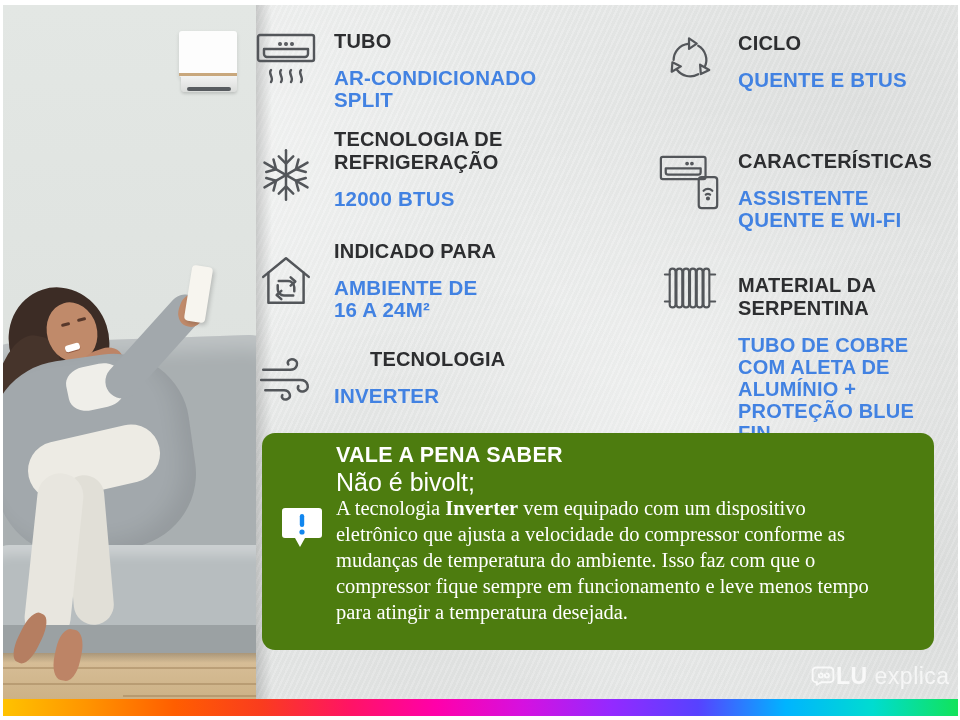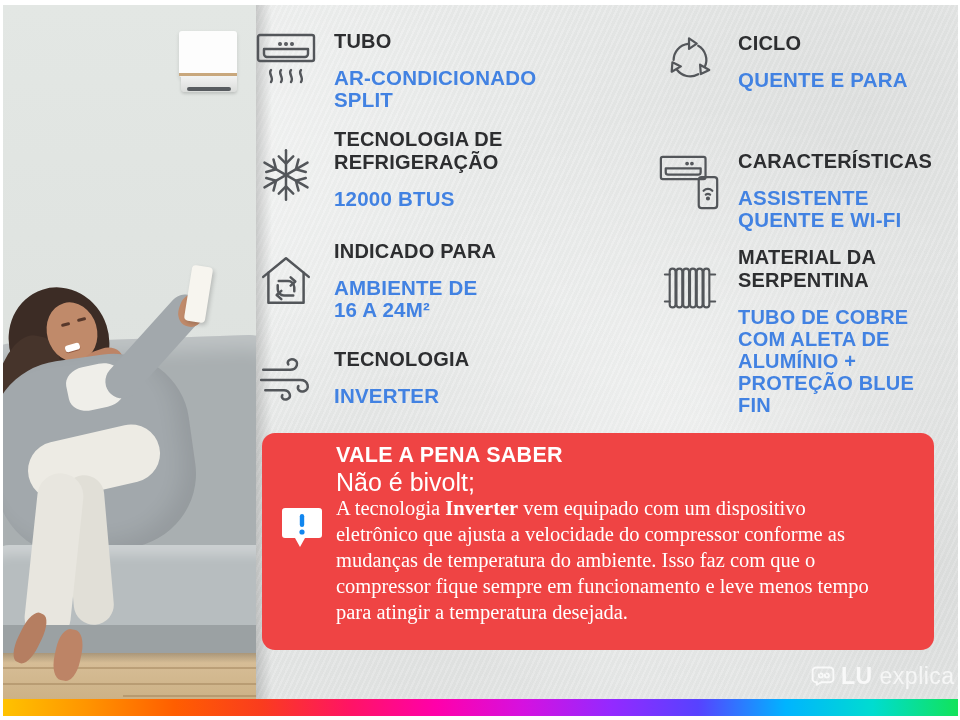--- a/index.html
+++ b/index.html
@@ -71,21 +71,21 @@
   
   .info-box{position:absolute;left:262px;top:433px;width:672px;height:217px;border-radius:13px;
     background:#1186ef;}
   .info-icon{position:absolute;left:20px;top:74px;width:40px;height:44px;color:#ffffff;}
   .info-content{position:absolute;left:74px;top:8px;width:545px;color:#ffffff;}
   .info-title{font-weight:700;font-size:21.5px;line-height:28px;letter-spacing:.3px;}
   .info-note{font-size:25px;line-height:26px;}
   .info-body{font-size:20.5px;line-height:26px;font-family:Liberation Serif, serif;}
   .info-body b{font-weight:700;}
   
-  .brand{position:absolute;left:810px;top:663px;display:flex;align-items:center;gap:5px;
+  .brand{position:absolute;left:810px;top:663px;display:flex;align-items:center;
     color:rgba(255,255,255,.78);}
   .brand-text{font-size:23px;letter-spacing:.5px;white-space:nowrap;}
   .brand-text .b{font-weight:700;}
   .brand-text .l{font-weight:400;opacity:.9;}
   
   .footer-stripe{position:absolute;left:0;top:699px;width:960px;height:17px;
     background:linear-gradient(90deg,#ffc400,#ff9400,#ff5e00,#fa3c1e,#ff1464,#ff00aa,#d511e0,#9429ff,#5742ff,#00b4ff,#00dcd0,#12e358);}
   .frame{position:absolute;background:#ffffff;}
   .frame.top{left:0;top:0;width:960px;height:5px;}
   .frame.bottom{left:0;top:716px;width:960px;height:4px;}
@@ -192,39 +192,39 @@
 
   <div class="spec-row" style="left:244px;top:348px;">
     <div class="spec-icon" style="padding-top:6px;">
       <svg width="58" height="52" viewBox="0 0 56 50" fill="none" stroke="currentColor" stroke-width="2.4" stroke-linecap="round" stroke-linejoin="round">
         <path d="M6 15 h26 c7 0 9 -8 3.5 -9.8 c-3.8 -1.2 -7 1.8 -5.3 4.8"></path>
         <path d="M4 25 h38 c7.5 0 9.5 9 3.5 10.8 c-4.2 1.3 -7.3 -2 -5.5 -5"></path>
         <path d="M8 35 h18 c6 0 7.8 7 3 8.6 c-3.4 1.1 -6 -1.6 -4.5 -4"></path>
       </svg>
     </div>
     <div class="spec-text">
-      <div class="spec-label" style="max-width:250px;">TECNOLOGIA</div>
+      <div class="spec-label" style="max-width:250px;margin-left:36px;">TECNOLOGIA</div>
       <div class="spec-value" style="max-width:215px;">INVERTER</div>
     </div>
   </div>
 
   <div class="spec-row" style="left:648px;top:32px;">
     <div class="spec-icon">
       <svg width="54" height="56" viewBox="0 0 56 56" fill="none" stroke="currentColor" stroke-width="2.3" stroke-linecap="round" stroke-linejoin="round">
         <g id="cyc">
           <path d="M11 28 A17 17 0 0 1 26 11.2"></path>
           <path d="M27 5.5 L35 11 L27 16.5 Z"></path>
         </g>
         <use href="#cyc" transform="rotate(120 28 28)"></use>
         <use href="#cyc" transform="rotate(240 28 28)"></use>
       </svg>
     </div>
     <div class="spec-text">
       <div class="spec-label" style="max-width:215px;">CICLO</div>
-      <div class="spec-value" style="max-width:215px;">QUENTE E PARA</div>
+      <div class="spec-value" style="max-width:215px;">QUENTE E BTUS</div>
     </div>
   </div>
 
   <div class="spec-row" style="left:648px;top:150px;">
     <div class="spec-icon">
       <svg width="66" height="64" viewBox="0 0 68 64" fill="none" stroke="currentColor" stroke-width="2.3" stroke-linecap="round" stroke-linejoin="round">
         <rect x="4" y="6" width="46" height="23" rx="2"></rect>
         <circle cx="31" cy="13" r="0.8" fill="currentColor"></circle>
           <circle cx="36" cy="13" r="0.8" fill="currentColor"></circle>
         <path d="M9 18 h36 v4 a2.5 2.5 0 0 1 -2.5 2.5 h-31 a2.5 2.5 0 0 1 -2.5 -2.5 z"></path>
@@ -249,26 +249,26 @@
           <line x1="51" y1="40" x2="56" y2="40"></line>
         <rect x="9" y="6" width="6" height="40" rx="3"></rect>
         <rect x="16" y="6" width="6" height="40" rx="3"></rect>
         <rect x="23" y="6" width="6" height="40" rx="3"></rect>
         <rect x="30" y="6" width="6" height="40" rx="3"></rect>
         <rect x="37" y="6" width="6" height="40" rx="3"></rect>
         <rect x="44" y="6" width="6" height="40" rx="3"></rect>
       </svg>
     </div>
     <div class="spec-text">
-      <div class="spec-label" style="max-width:215px;">MATERIAL DA SERPENTINA</div>
+      <div class="spec-label" style="max-width:215px;margin-top:28px;">MATERIAL DA SERPENTINA</div>
       <div class="spec-value" style="max-width:202px;font-size:20px;">TUBO DE COBRE COM ALETA DE ALUMÍNIO + PROTEÇÃO BLUE FIN</div>
     </div>
   </div>
 
-  <div class="info-box" style="background: #ef4444;">
+  <div class="info-box" style="background: #4d7c0f;">
     <div class="info-icon">
       <svg width="40" height="44" viewBox="0 0 40 44">
         <path d="M3 1 h34 a3 3 0 0 1 3 3 v24 a3 3 0 0 1 -3 3 h-14 l-5 9 -5 -9 h-10 a3 3 0 0 1 -3 -3 v-24 a3 3 0 0 1 3 -3 z" fill="#ffffff"></path>
         <rect x="17.8" y="7" width="4.4" height="13" rx="2.2" fill="#1186ef"></rect>
         <circle cx="20" cy="25" r="2.6" fill="#1186ef"></circle>
       </svg>
     </div>
     <div class="info-content">
       <div class="info-title">VALE A PENA SABER</div>
       <div class="info-note">Não é bivolt;</div>

